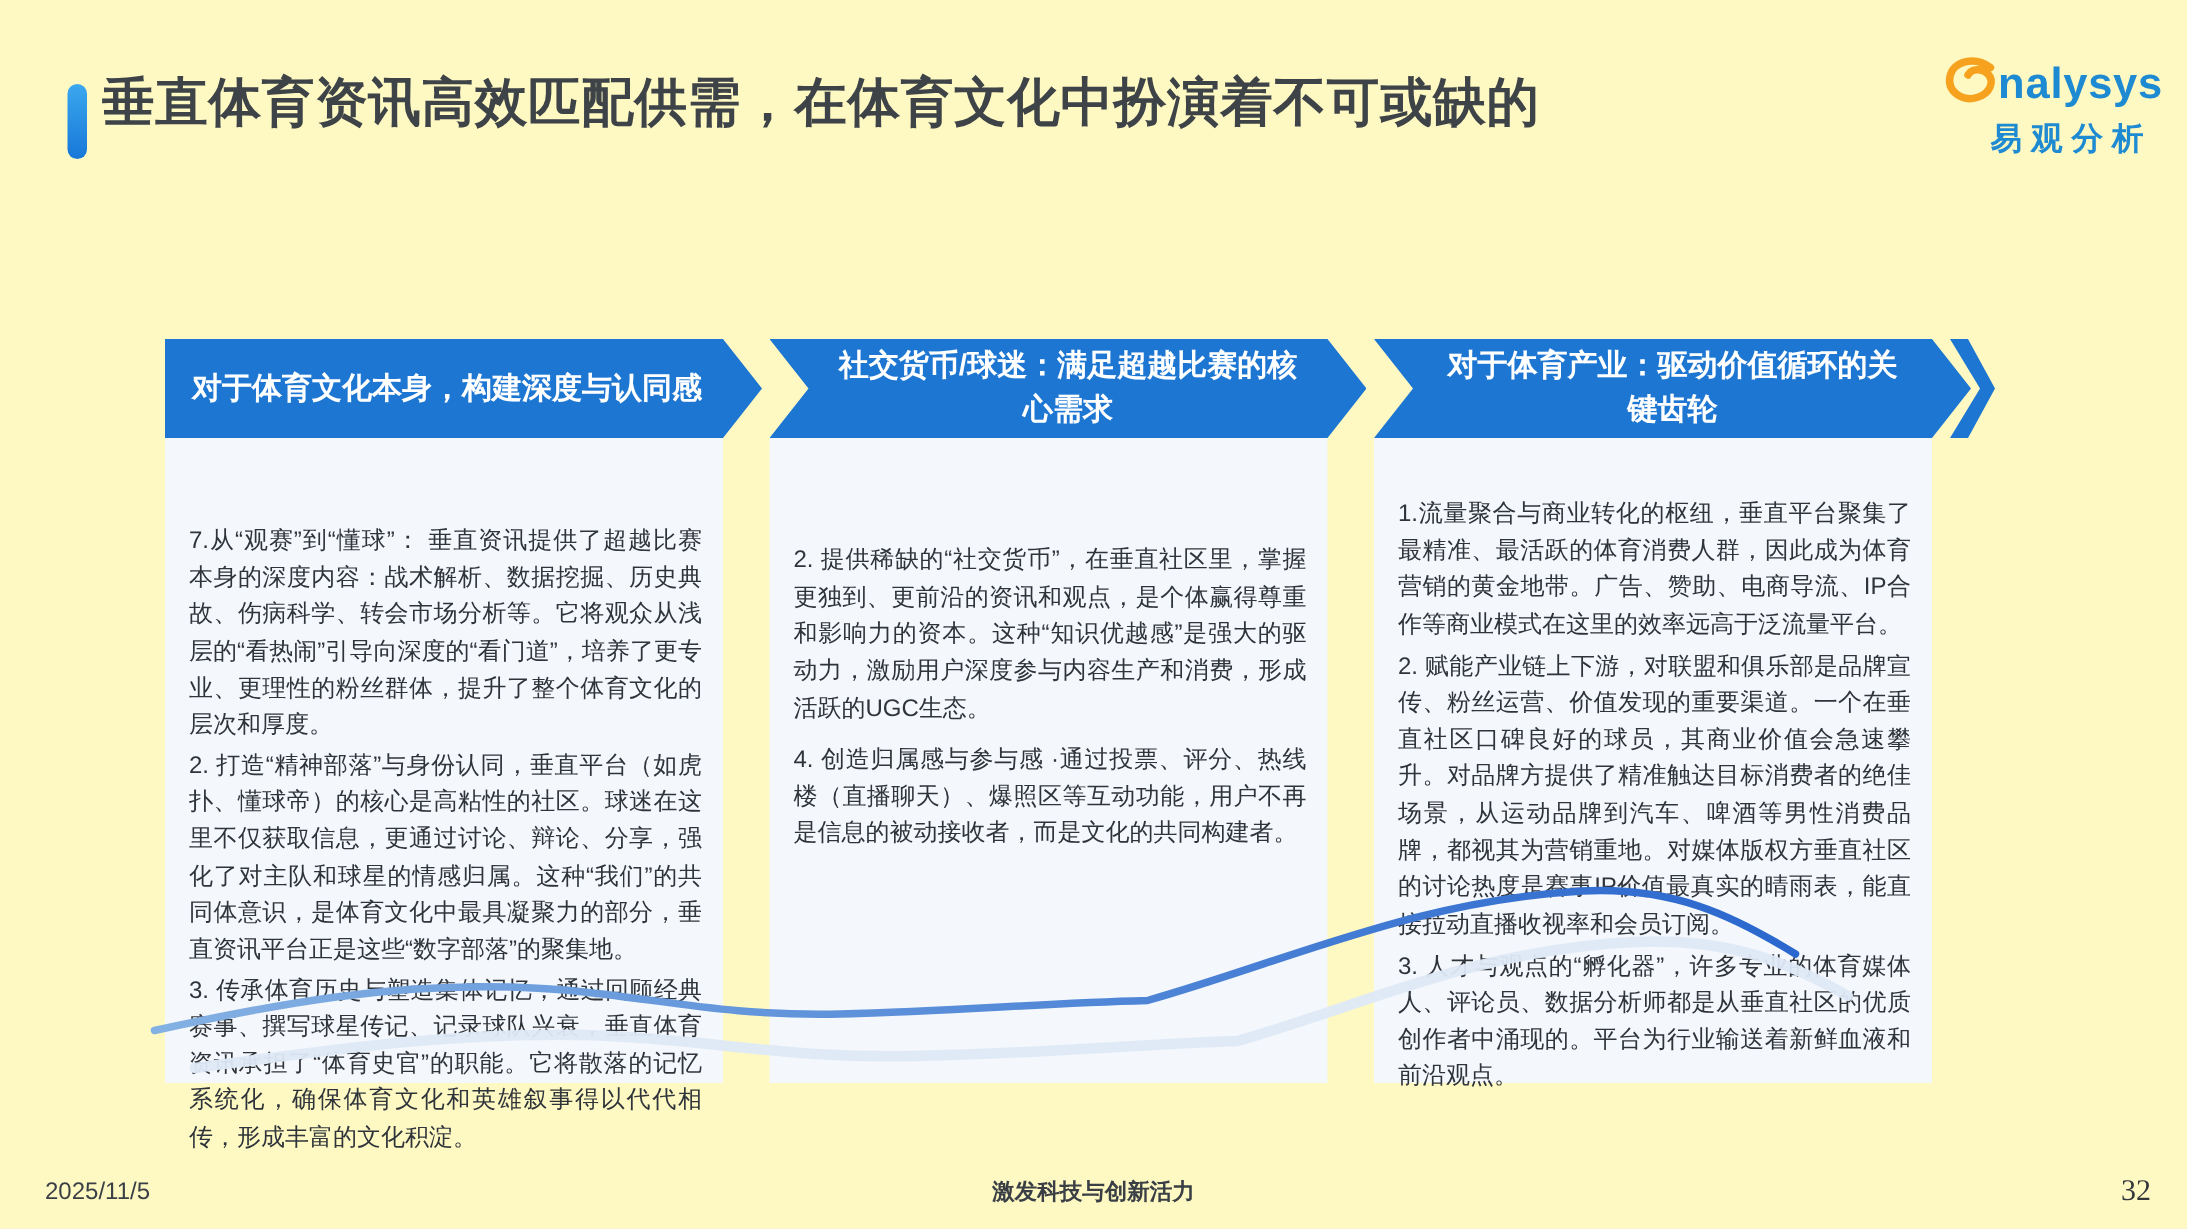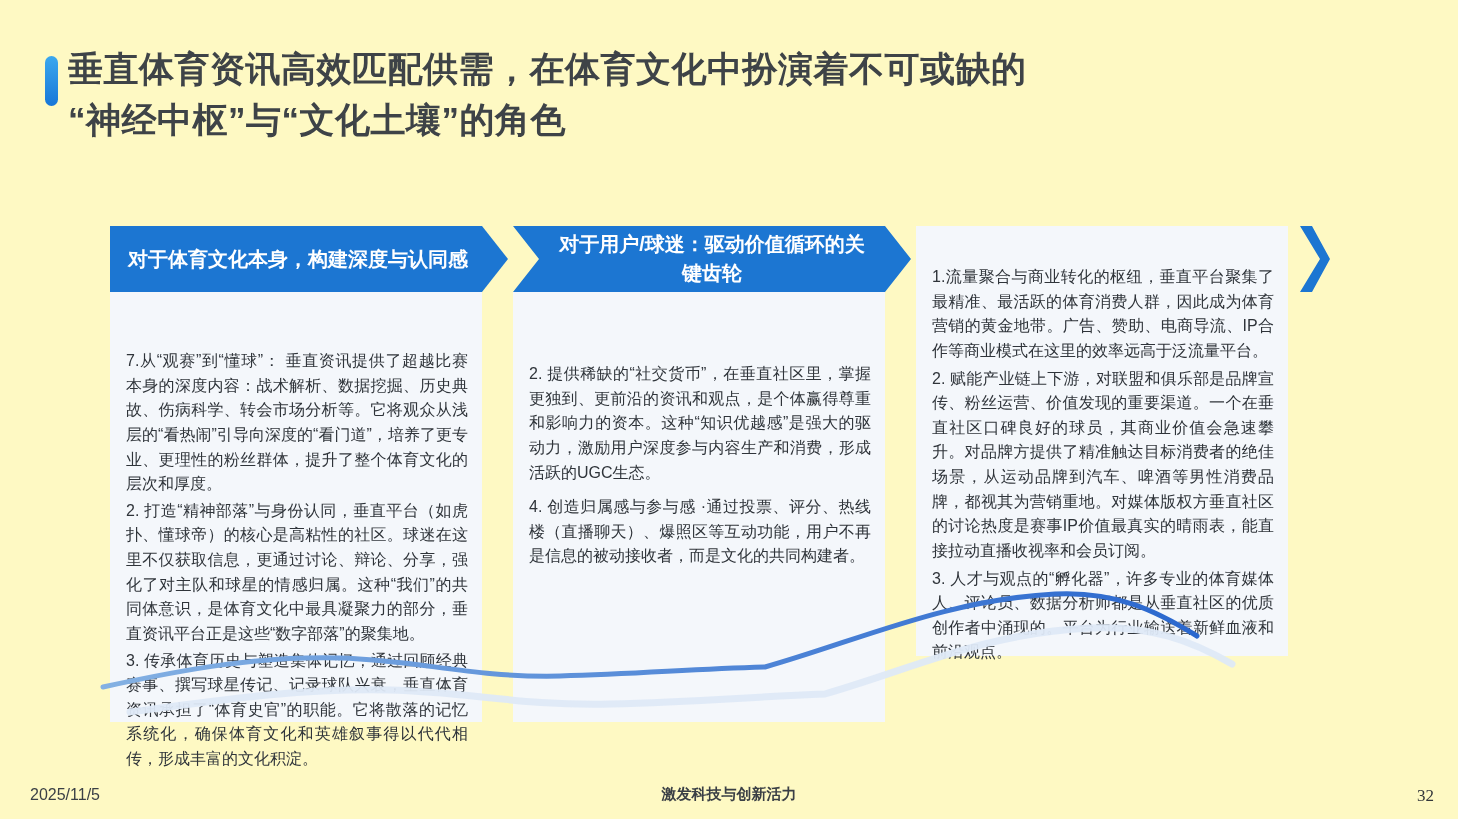--- a/index.html
+++ b/index.html
@@ -67,57 +67,69 @@
     margin:2px;font-size:16px;line-height:1.54;color:#2F343A;
     text-align:justify;
   }
   .col:nth-child(2) .panel p{margin-bottom:10px;}
   .col:nth-child(3) .panel p{margin-bottom:3px;}
   
   .wave-svg{position:absolute;left:0;top:0;z-index:2;pointer-events:none;}
   
   .footer-date{position:absolute;left:30px;bottom:15px;font-size:16px;color:#3A3F45;text-align:center;}
   .footer-center{position:absolute;left:0;right:0;bottom:15px;text-align:center;font-size:15px;font-weight:700;color:#3A3F45;}
-  .footer-page{position:absolute;right:24px;bottom:13px;font-size:17px;color:#33373B;font-family:"Liberation Serif","DejaVu Serif",serif;}
+  .footer-page{position:absolute;right:24px;bottom:13px;font-size:20px;color:#33373B;font-family:"Liberation Serif","DejaVu Serif",serif;}
 </style>
 </head>
 <body>
 
 <div class="slide">
 
   <div class="title-wrap">
     <div class="accent-bar"></div>
-    <h1 class="page-title"><span>垂直体育资讯高效匹配供需，在体育文化中扮演着不可或缺的</span><br><span>“神经中枢”与“文化土壤”的角色</span></h1>
+    <h1 class="page-title"><span>垂直体育资讯高效匹配供需，在体育文化中扮演着不可或缺的</span><br></h1>
   </div>
 
+  <div class="logo">
+    <div class="logo-row">
+      <svg class="logo-swirl" width="44" height="40" viewBox="0 0 44 40">
+        <path d="M33 9 C22 1, 8 5, 6 15 C4 25, 14 32, 24 29 C33 26.5, 36 18, 31 13 C27 9, 20 10, 18 14" fill="none" stroke="#F6A21E" stroke-width="5" stroke-linecap="round"></path>
+      </svg>
+      <span class="logo-en">nalysys</span>
+    </div>
+    <div class="logo-cn">易观分析</div>
+  </div>
 
   <div class="columns">
 
     <div class="col">
       <div class="banner">
         <span>对于体育文化本身，构建深度与认同感</span>
       </div>
       <div class="panel">
         <p>7.从“观赛”到“懂球”： 垂直资讯提供了超越比赛本身的深度内容：战术解析、数据挖掘、历史典故、伤病科学、转会市场分析等。它将观众从浅层的“看热闹”引导向深度的“看门道”，培养了更专业、更理性的粉丝群体，提升了整个体育文化的层次和厚度。</p>
         <p>2. 打造“精神部落”与身份认同，垂直平台（如虎扑、懂球帝）的核心是高粘性的社区。球迷在这里不仅获取信息，更通过讨论、辩论、分享，强化了对主队和球星的情感归属。这种“我们”的共同体意识，是体育文化中最具凝聚力的部分，垂直资讯平台正是这些“数字部落”的聚集地。</p>
         <p>3. 传承体育历史与塑造集体记忆，通过回顾经典赛事、撰写球星传记、记录球队兴衰，垂直体育资讯承担了“体育史官”的职能。它将散落的记忆系统化，确保体育文化和英雄叙事得以代代相传，形成丰富的文化积淀。</p>
       </div>
     </div>
 
     <div class="col notched">
       <div class="banner">
-        <span>对于用户/球迷：驱动价值循环的关键齿轮</span>
+        <span>社交货币/球迷：满足超越比赛的核心需求</span>
       </div>
       <div class="panel">
         <p>2. 提供稀缺的“社交货币”，在垂直社区里，掌握更独到、更前沿的资讯和观点，是个体赢得尊重和影响力的资本。这种“知识优越感”是强大的驱动力，激励用户深度参与内容生产和消费，形成活跃的UGC生态。</p>
         <p>4. 创造归属感与参与感 ·通过投票、评分、热线楼（直播聊天）、爆照区等互动功能，用户不再是信息的被动接收者，而是文化的共同构建者。</p>
       </div>
     </div>
 
     <div class="col notched">
+      <div class="banner">
+        <span>对于体育产业：驱动价值循环的关键齿轮</span>
+      </div>
       <div class="tail-chevron"></div>
       <div class="panel">
         <p>1.流量聚合与商业转化的枢纽，垂直平台聚集了最精准、最活跃的体育消费人群，因此成为体育营销的黄金地带。广告、赞助、电商导流、IP合作等商业模式在这里的效率远高于泛流量平台。</p>
         <p>2. 赋能产业链上下游，对联盟和俱乐部是品牌宣传、粉丝运营、价值发现的重要渠道。一个在垂直社区口碑良好的球员，其商业价值会急速攀升。对品牌方提供了精准触达目标消费者的绝佳场景，从运动品牌到汽车、啤酒等男性消费品牌，都视其为营销重地。对媒体版权方垂直社区的讨论热度是赛事IP价值最真实的晴雨表，能直接拉动直播收视率和会员订阅。</p>
         <p>3. 人才与观点的“孵化器”，许多专业的体育媒体人、评论员、数据分析师都是从垂直社区的优质创作者中涌现的。平台为行业输送着新鲜血液和前沿观点。</p>
       </div>
     </div>
 
   </div>
 

